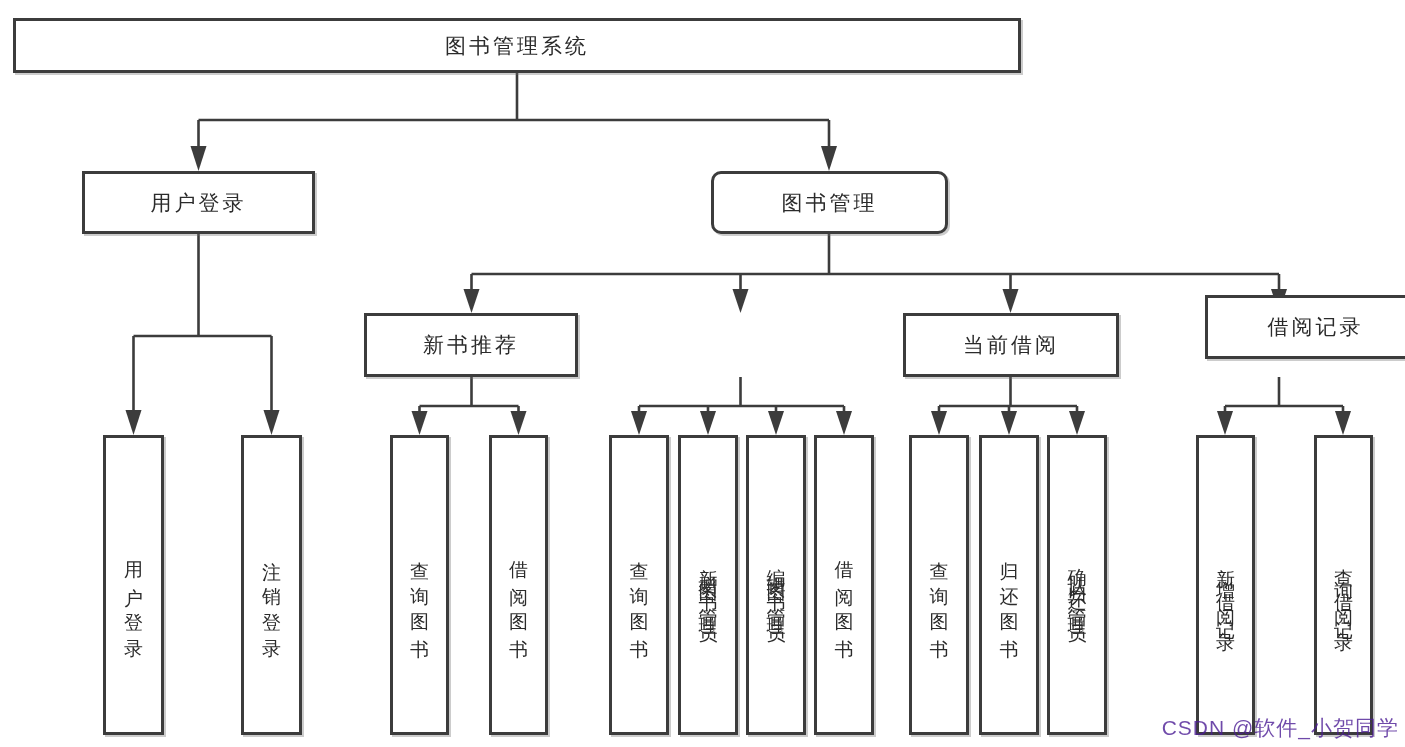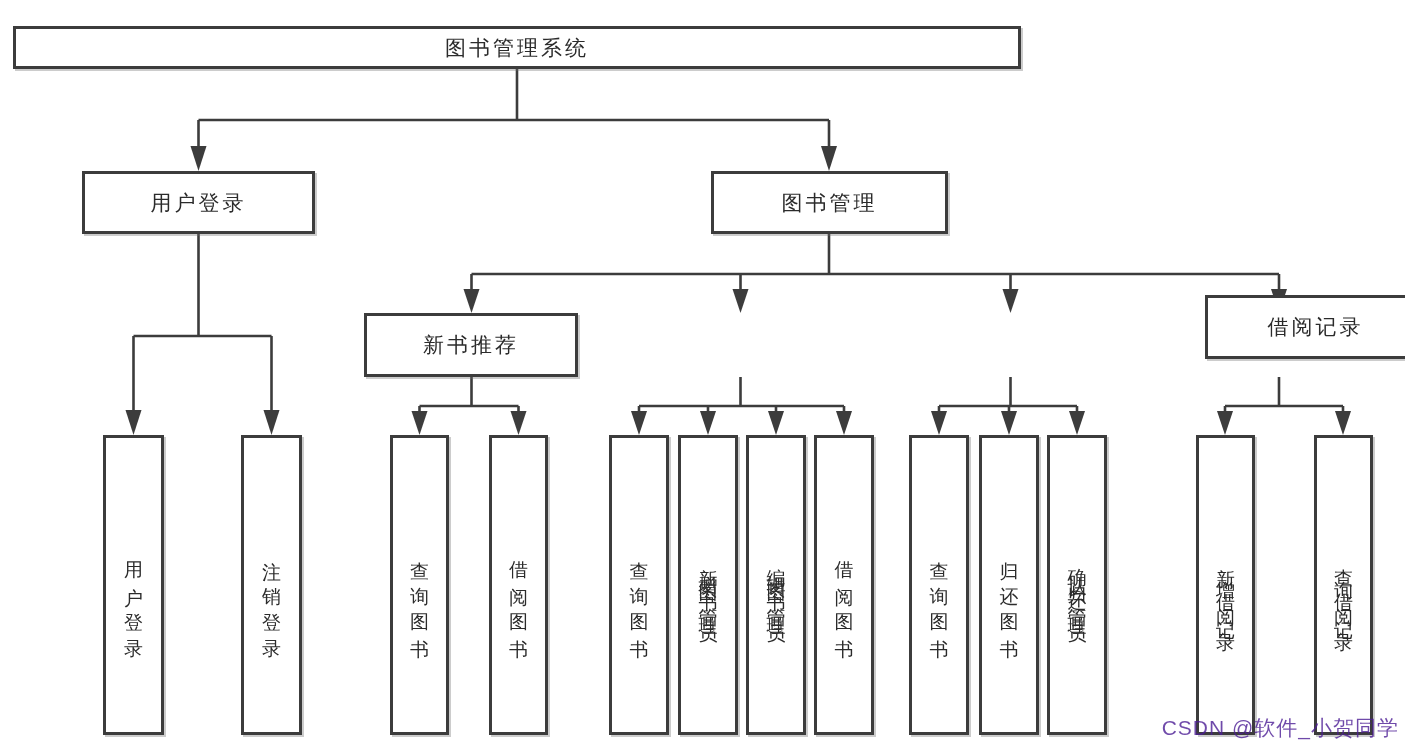--- a/index.html
+++ b/index.html
@@ -44,23 +44,23 @@
     text-orientation: mixed;
     font-size: 19px;
     white-space: nowrap;
     color: #2b2b2b;
   }
   .vs4 { letter-spacing: 26px; padding-bottom: 0; margin-bottom: -26px; }
   .vs6 { letter-spacing: 13px; margin-bottom: -13px; }
   .vs9 { letter-spacing: 8px;  margin-bottom: -8px; }
 
   
-  .b-root   { left: 13px;   top: 26px;  width: 1008px; height: 43px; font-family: Liberation Mono, monospace; }
+  .b-root   { left: 13px;   top: 18px;  width: 1008px; height: 55px; font-family: Liberation Mono, monospace; }
   .b-login  { left: 82px;   top: 171px; width: 233px;  height: 63px; }
-  .b-mgmt   { left: 711px;  top: 171px; width: 237px;  height: 63px; }
+  .b-mgmt   { left: 711px;  top: 171px; width: 237px;  height: 63px; border-radius: 10px; }
   .b-nbr    { left: 364px;  top: 313px; width: 214px;  height: 64px; }
   .b-bb     { left: 633px;  top: 313px; width: 215px;  height: 64px; }
   .b-cb     { left: 903px;  top: 313px; width: 216px;  height: 64px; }
   .b-br     { left: 1173px; top: 295px; width: 221px;  height: 64px; margin-left: 32px; }
 
   .leaf { top: 435px; height: 300px; }
   .b-l-login   { left: 103px;  width: 61px; }
   .b-l-logout  { left: 241px;  width: 61px; }
   .b-nb-query  { left: 390px;  width: 59px; }
   .b-nb-borrow { left: 489px;  width: 59px; }
@@ -148,20 +148,23 @@
   <div class="box b-login">
     <span class="hlabel">用户登录</span>
   </div>
   <div class="box b-mgmt">
     <span class="hlabel">图书管理</span>
   </div>
 
   <div class="box b-nbr">
     <span class="hlabel">新书推荐</span>
   </div>
+  <div class="box b-cb">
+    <span class="hlabel">当前借阅</span>
+  </div>
   <div class="box b-br">
     <span class="hlabel">借阅记录</span>
   </div>
 
   <div class="box leaf b-l-login">
     <span class="vlabel vs4">用户登录</span>
   </div>
   <div class="box leaf b-l-logout">
     <span class="vlabel vs4">注销登录</span>
   </div>

